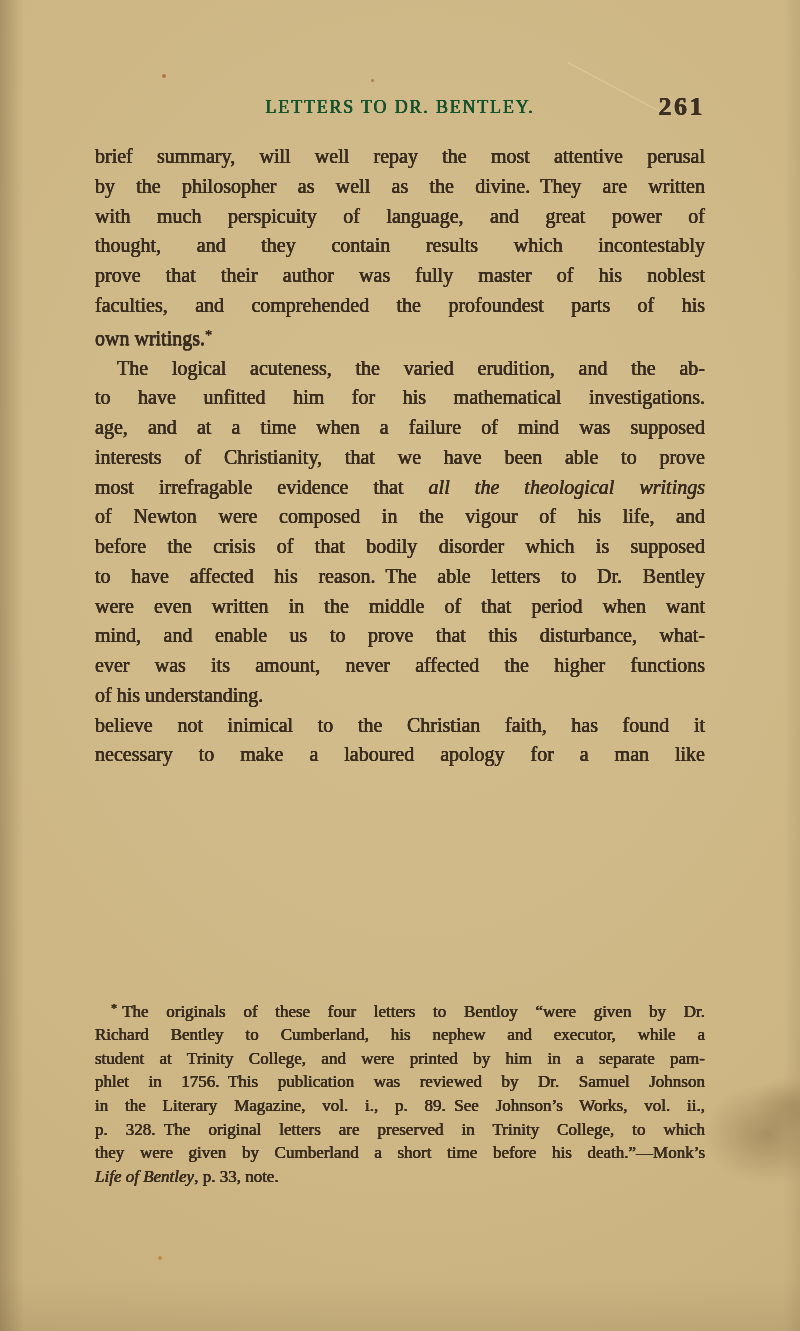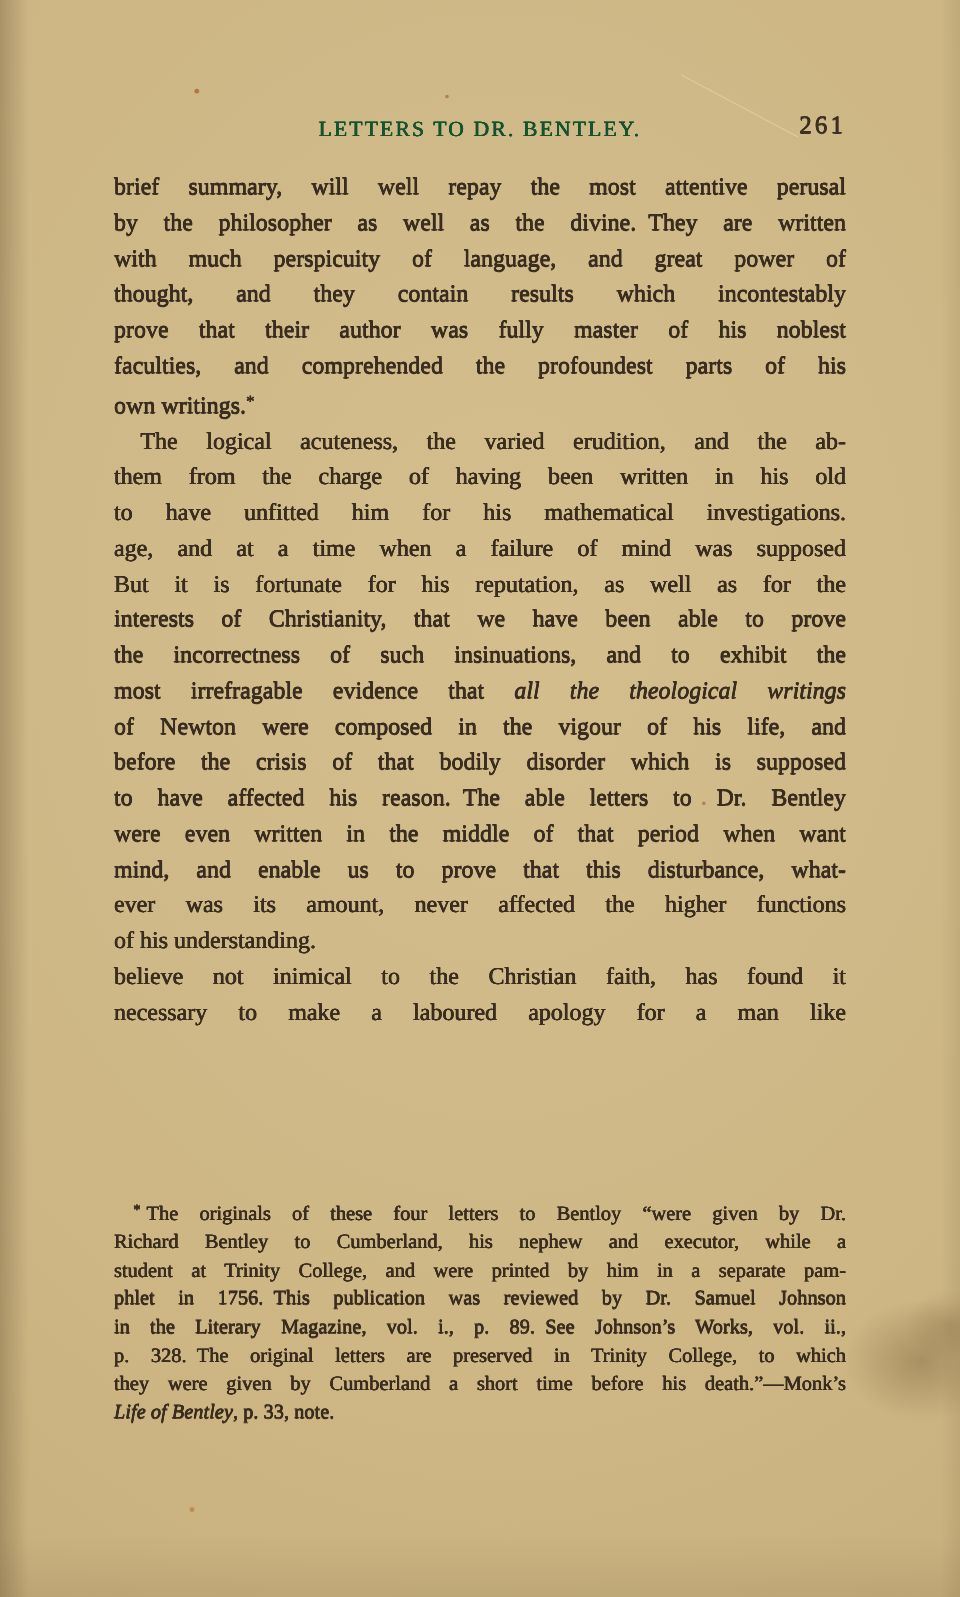--- a/index.html
+++ b/index.html
@@ -26,21 +26,21 @@
   .speck.s1{left:162px;top:74px;width:4px;height:4px;background:#a8602a;opacity:.75;}
   .speck.s2{left:371px;top:79px;width:3px;height:3px;background:#9c5a28;opacity:.6;}
   .speck.s3{left:585px;top:668px;width:3px;height:3px;background:#a34f26;opacity:.55;}
   .speck.s4{left:158px;top:1256px;width:4px;height:4px;background:#bd7630;opacity:.7;}
   .ink{text-shadow:0.25px 0 currentColor, -0.25px 0 currentColor, 0 0.25px currentColor;}
   .header-row{position:absolute;top:94px;left:95px;width:610px;height:26px;}
   .header-title{
     position:absolute;left:50%;top:3px;transform:translateX(-50%);
     font-size:18px;letter-spacing:1.8px;white-space:nowrap;color:#14532d;
   }
-  .page-num{position:absolute;right:0;top:-2px;font-size:21px;letter-spacing:2.5px;color:#3d3023;}
+  .page-num{position:absolute;right:0;top:-2px;font-size:26px;letter-spacing:2.5px;color:#3d3023;font-weight:bold;}
   .main{position:absolute;top:142px;left:95px;width:610px;font-size:20px;line-height:29.75px;}
   .fnote{position:absolute;top:986px;left:95px;width:610px;font-size:17px;line-height:23.6px;margin-top:11px;}
   .jline{text-align:justify;text-align-last:justify;text-justify:inter-word;}
   .lline{text-align:left;text-align-last:left;}
   .ind{text-indent:22px;}
   .ind-s{text-indent:16px;}
   .it{font-style:italic;text-align:right;}
   .sup{font-size:0.72em;vertical-align:0.38em;}
   .fnmark{margin-right:5px;}
 </style>
@@ -63,26 +63,23 @@
 
   <div class="jline">brief summary, will well repay the most attentive perusal</div>
   <div class="jline">by the philosopher as well as the divine. They are written</div>
   <div class="jline">with much perspicuity of language, and great power of</div>
   <div class="jline">thought, and they contain results which incontestably</div>
   <div class="jline">prove that their author was fully master of his noblest</div>
   <div class="jline">faculties, and comprehended the profoundest parts of his</div>
   <div class="lline"><span>own writings.</span><span class="sup">*</span></div>
 
   <div class="jline ind">The logical acuteness, the varied erudition, and the ab-</div>
-  <div class="jline">them from the charge of having been written in his old</div>
   <div class="jline">to have unfitted him for his mathematical investigations.</div>
   <div class="jline">age, and at a time when a failure of mind was supposed</div>
-  <div class="jline">But it is fortunate for his reputation, as well as for the</div>
   <div class="jline">interests of Christianity, that we have been able to prove</div>
-  <div class="jline">the incorrectness of such insinuations, and to exhibit the</div>
   <div class="jline"><span>most irrefragable evidence that </span><span class="it">all the theological writings</span></div>
   <div class="jline">of Newton were composed in the vigour of his life, and</div>
   <div class="jline">before the crisis of that bodily disorder which is supposed</div>
   <div class="jline">to have affected his reason. The able letters to Dr. Bentley</div>
   <div class="jline">were even written in the middle of that period when want</div>
   <div class="jline">mind, and enable us to prove that this disturbance, what-</div>
   <div class="jline">ever was its amount, never affected the higher functions</div>
   <div class="lline">of his understanding.</div>
 
   <div class="jline">believe not inimical to the Christian faith, has found it</div>

